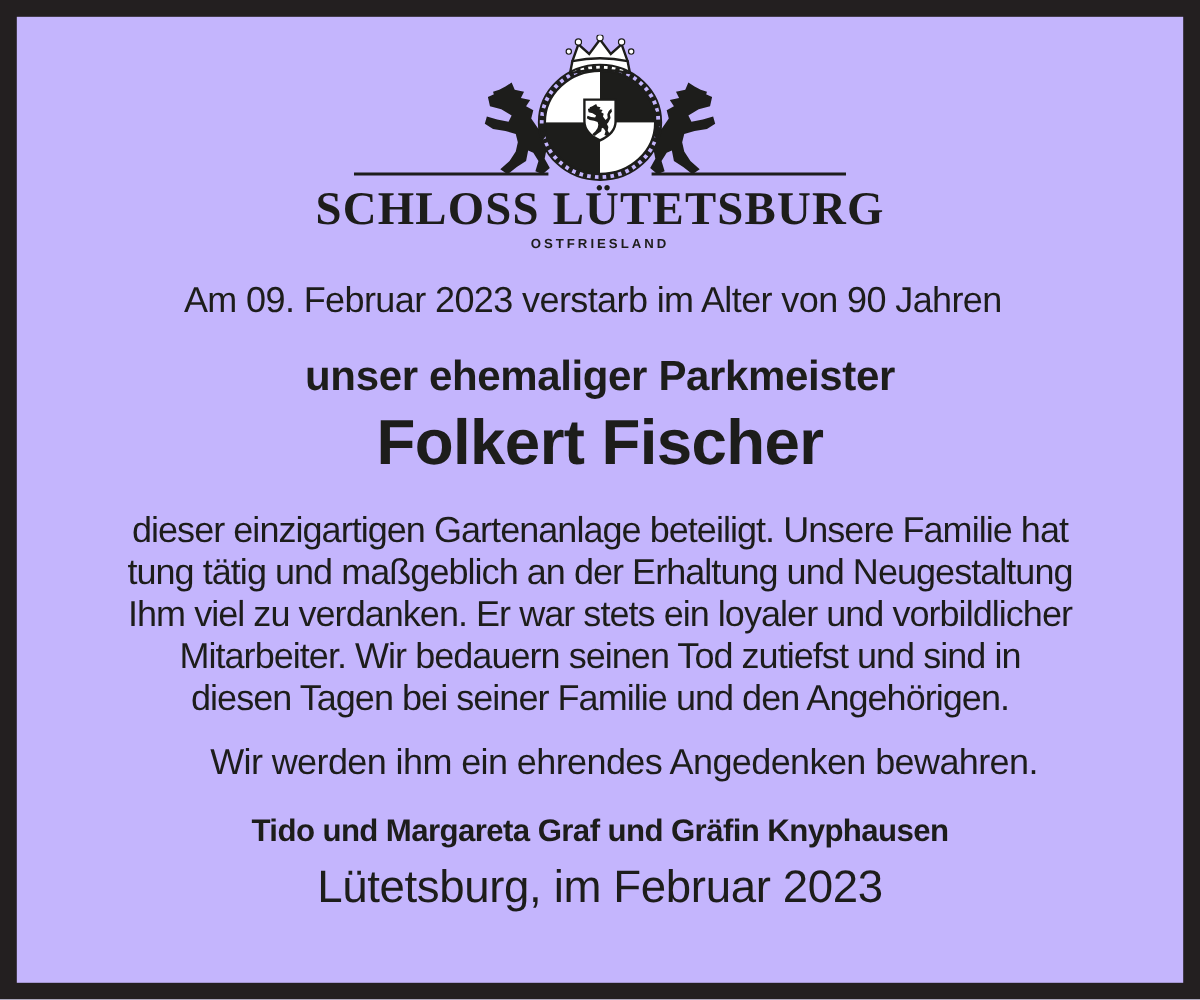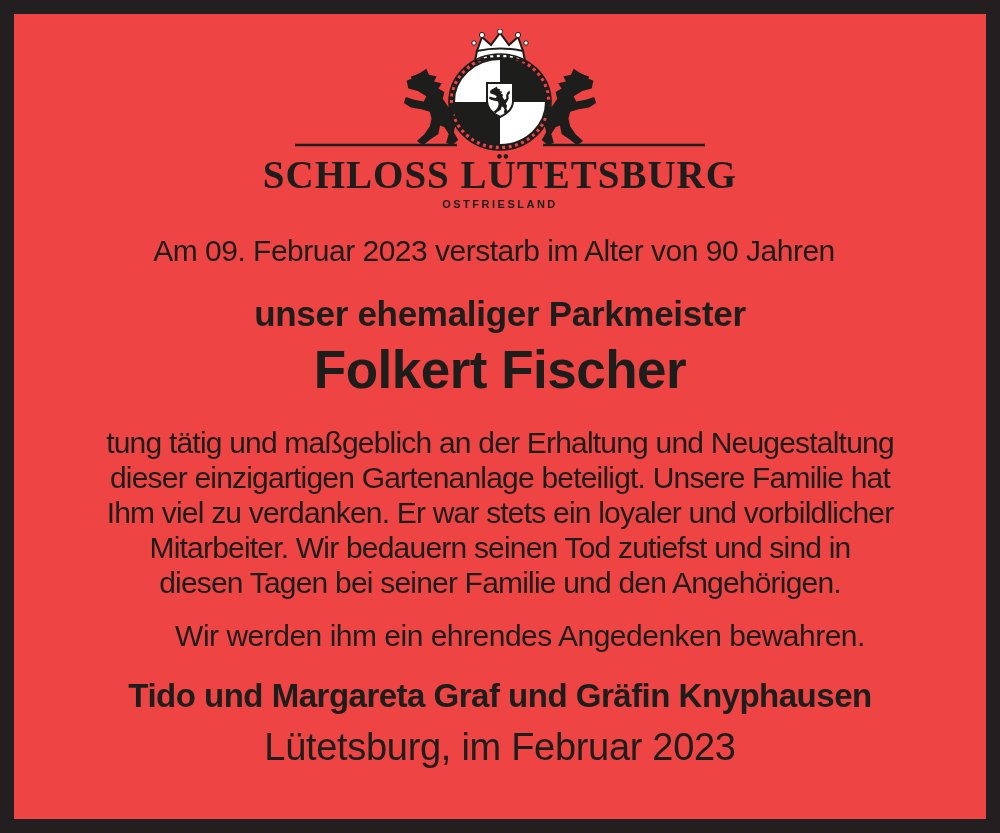--- a/index.html
+++ b/index.html
@@ -6,21 +6,21 @@
     margin: 0;
     padding: 0;
     background: #ffffff;
     font-family: "Liberation Sans", sans-serif;
   }
   .sheet {
     box-sizing: border-box;
     width: 1000px;
     height: 833px;
     border: 14px solid #231f20;
-    background: #ef4444;
+    background: #c4b5fd;
     overflow: hidden;
   }
   .content {
     box-sizing: border-box;
     width: 100%;
     height: 100%;
     padding-top: 15px;
     text-align: center;
     color: #1d1d1b;
   }
@@ -76,21 +76,21 @@
   }
   .remembrance {
     margin: 19px 0 0 0;
     font-size: 30px;
     letter-spacing: -0.5px;
     padding-left: 40px;
   }
   .signature {
     margin: 24px 0 0 0;
     font-weight: 700;
-    font-size: 33px;
+    font-size: 26px;
     letter-spacing: -0.5px;
     white-space: nowrap;
   }
   .place-date {
     margin: 11px 0 0 0;
     font-size: 38px;
     letter-spacing: -0.3px;
   }
 </style>
 </head>
@@ -152,22 +152,22 @@
 
     <div class="estate-title">SCHLOSS LÜTETSBURG</div>
     <div class="estate-subtitle">OSTFRIESLAND</div>
 
     <p class="intro">Am 09. Februar 2023 verstarb im Alter von 90 Jahren</p>
 
     <p class="role">unser ehemaliger Parkmeister</p>
     <h1 class="deceased-name">Folkert Fischer</h1>
 
     <div class="tribute">
+      <div class="line">dieser einzigartigen Gartenanlage beteiligt. Unsere Familie hat</div>
       <div class="line">tung tätig und maßgeblich an der Erhaltung und Neugestaltung</div>
-      <div class="line">dieser einzigartigen Gartenanlage beteiligt. Unsere Familie hat</div>
       <div class="line">Ihm viel zu verdanken. Er war stets ein loyaler und vorbildlicher</div>
       <div class="line">Mitarbeiter. Wir bedauern seinen Tod zutiefst und sind in</div>
       <div class="line">diesen Tagen bei seiner Familie und den Angehörigen.</div>
     </div>
 
     <p class="remembrance">Wir werden ihm ein ehrendes Angedenken bewahren.</p>
 
     <p class="signature">Tido und Margareta Graf und Gräfin Knyphausen</p>
     <p class="place-date">Lütetsburg, im Februar 2023</p>
 

